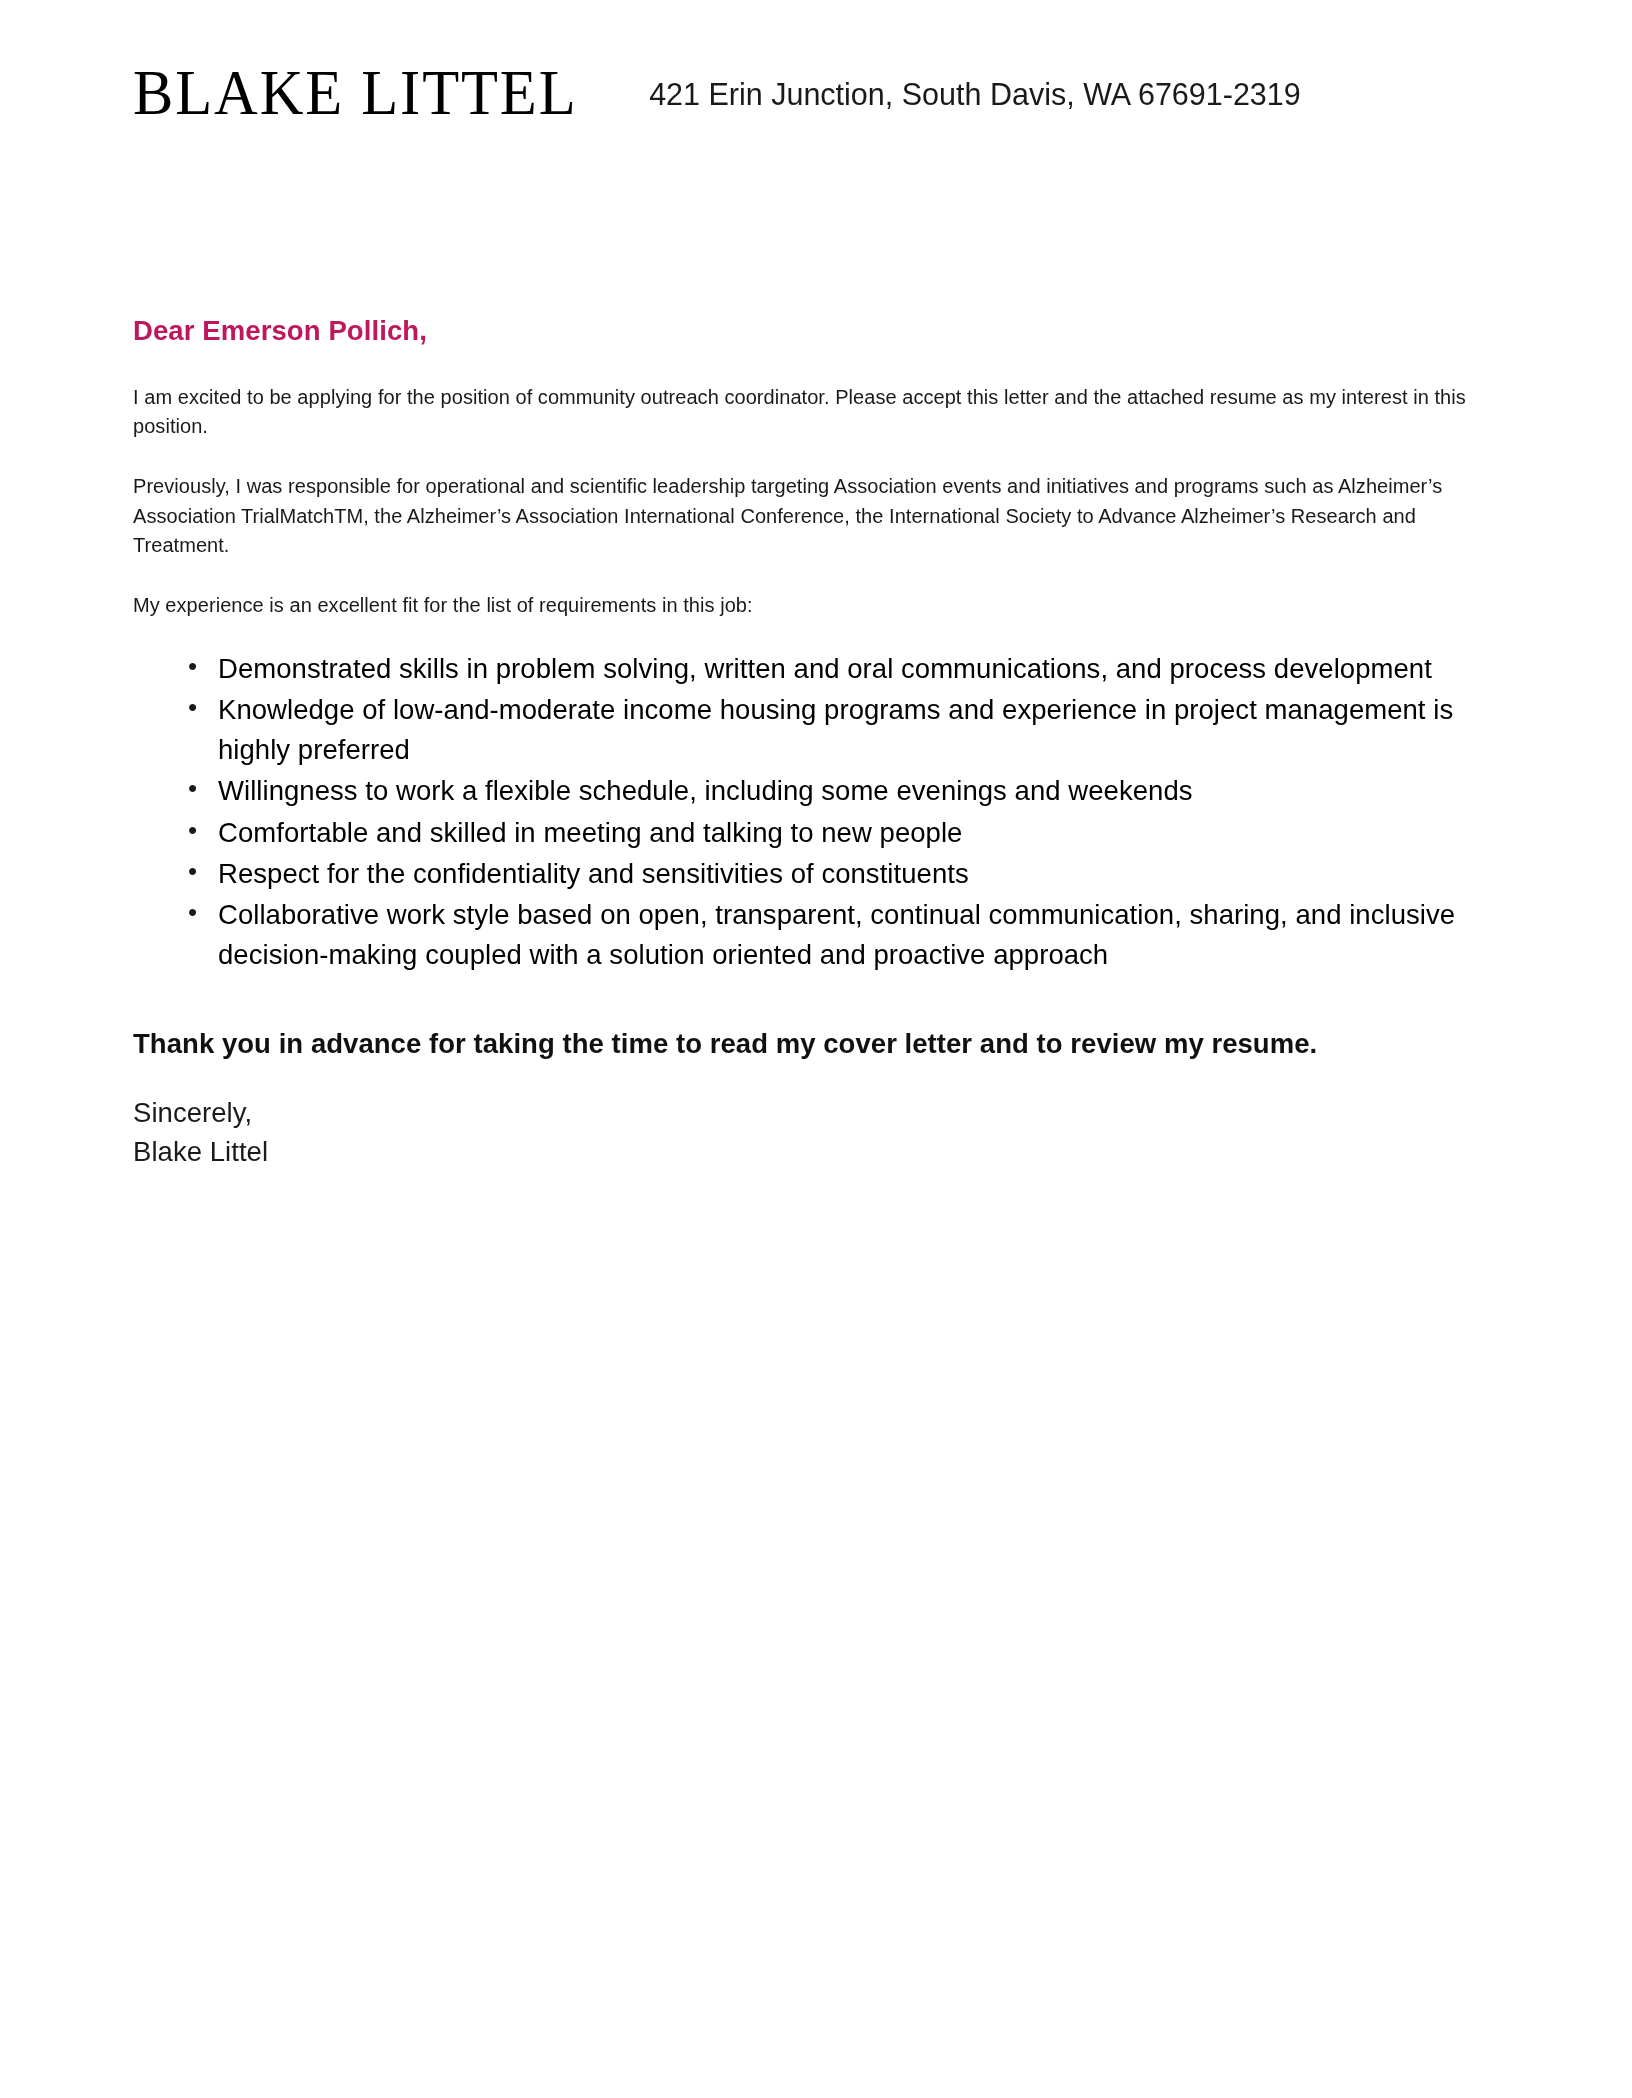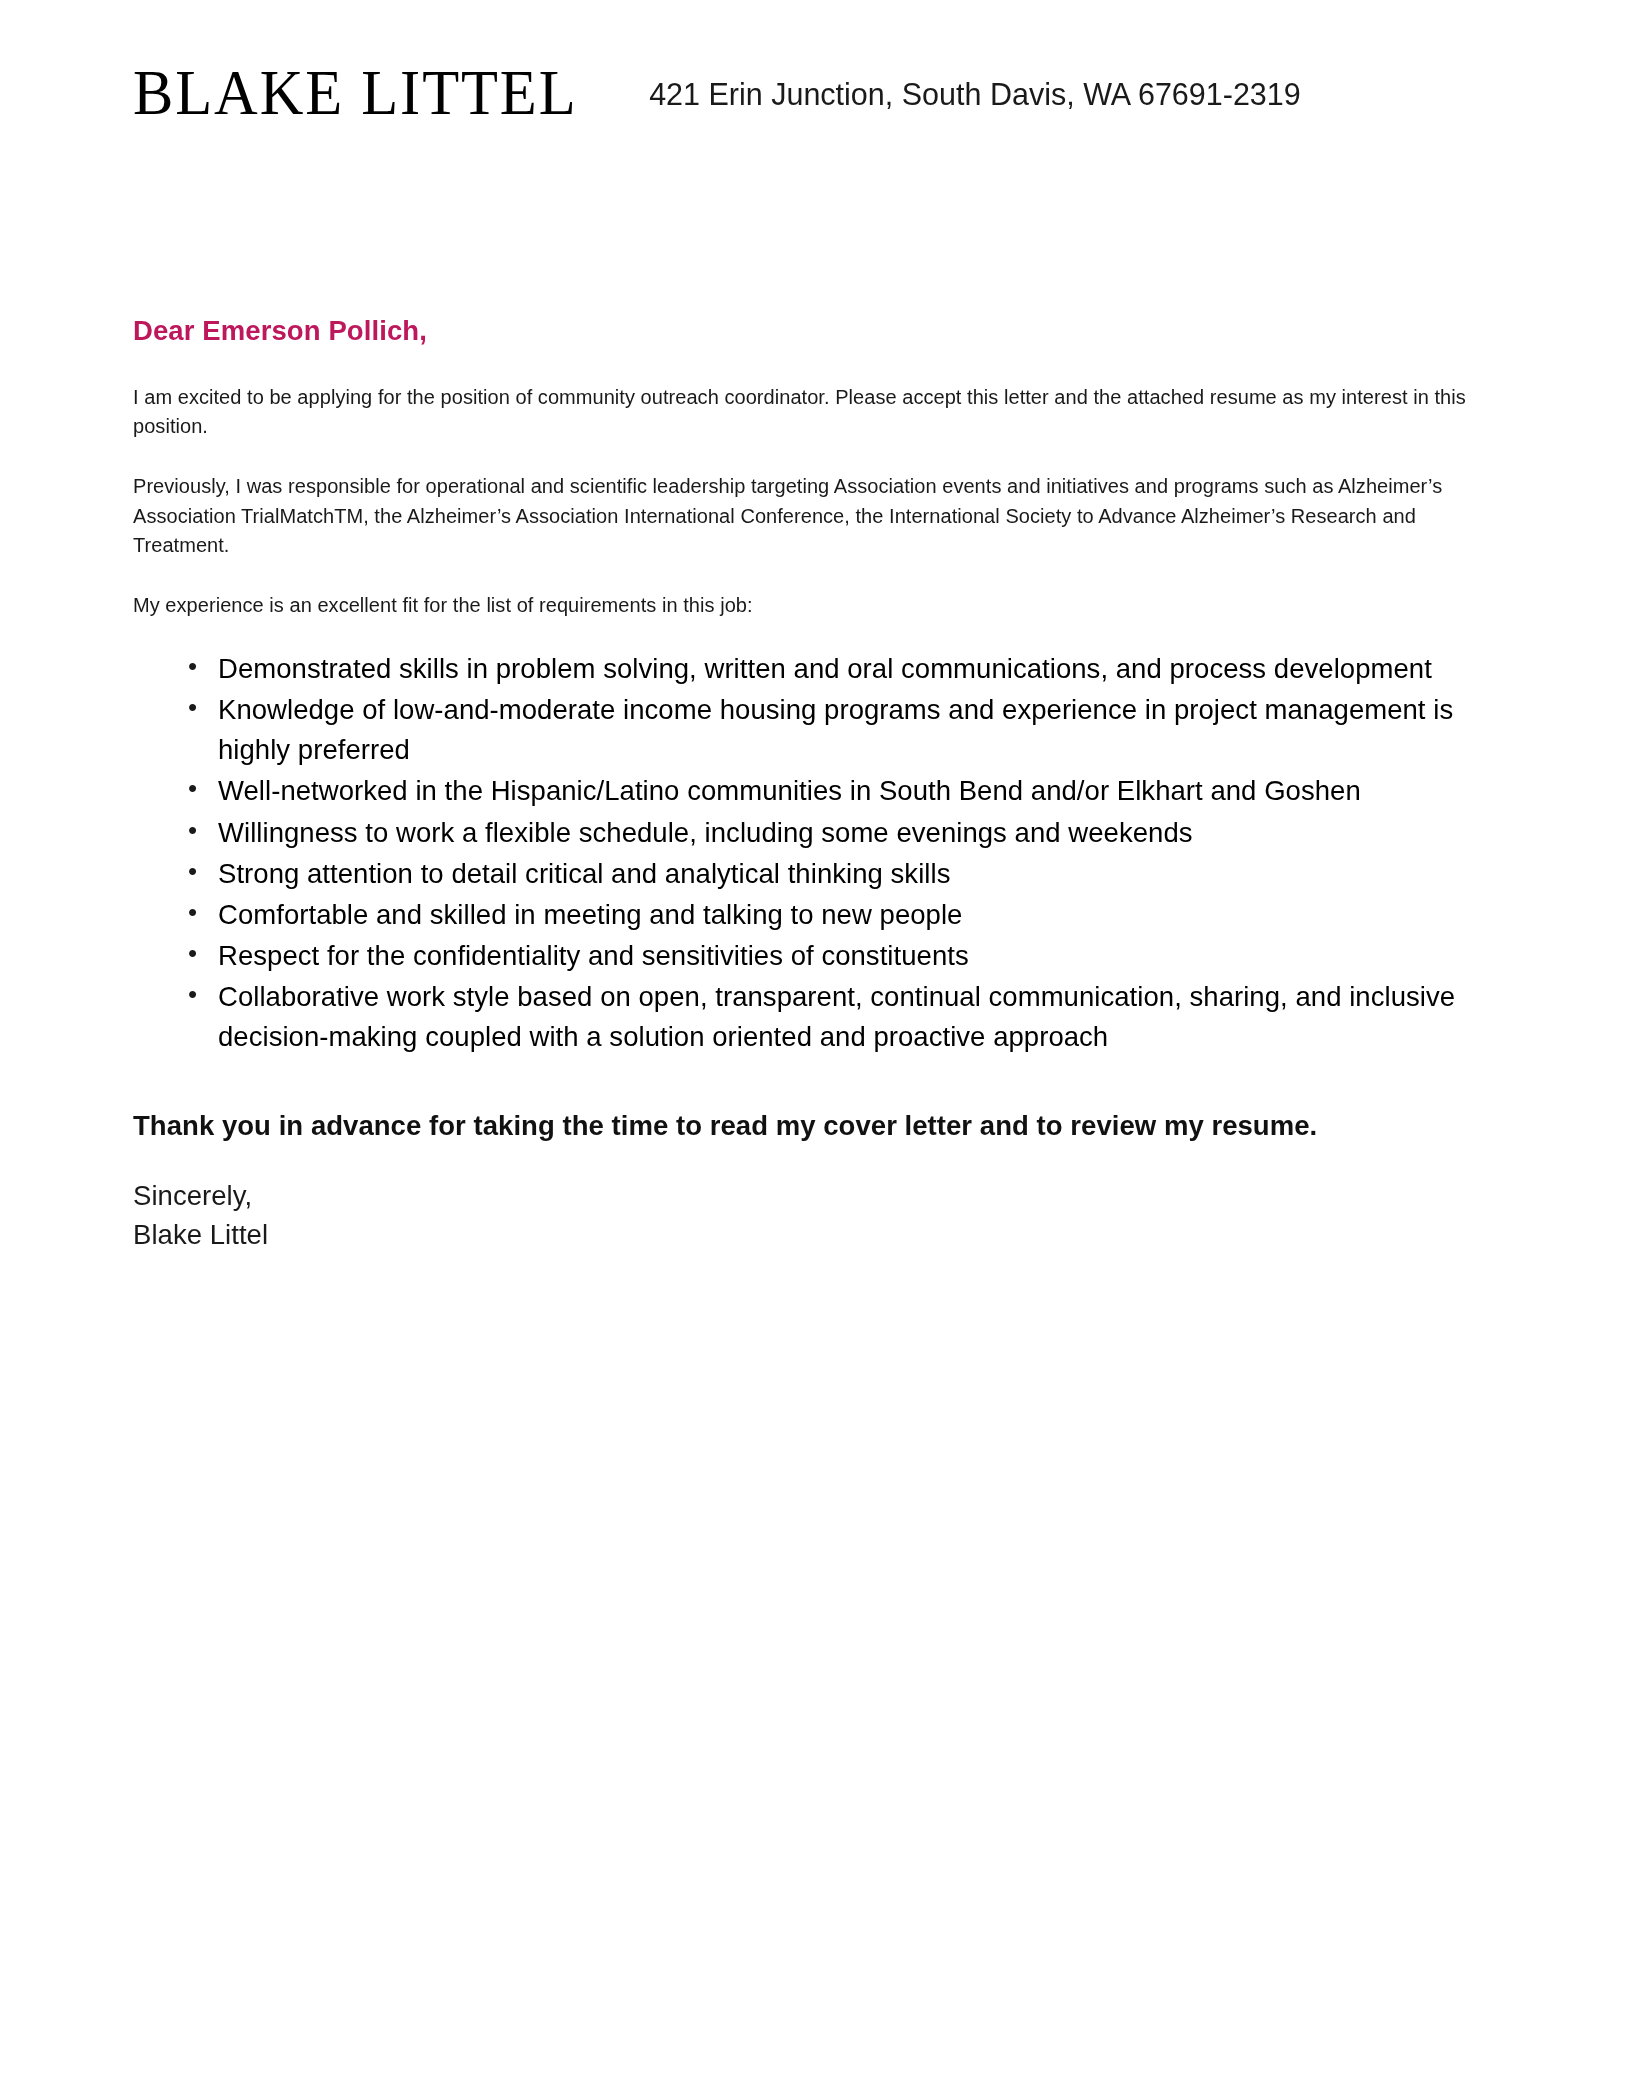--- a/index.html
+++ b/index.html
@@ -139,23 +139,21 @@
 
     <p class="para">I am excited to be applying for the position of community outreach coordinator. Please accept this letter and the attached resume as my interest in this position.</p>
 
     <p class="para">Previously, I was responsible for operational and scientific leadership targeting Association events and initiatives and programs such as Alzheimer’s Association TrialMatchTM, the Alzheimer’s Association International Conference, the International Society to Advance Alzheimer’s Research and Treatment.</p>
 
     <p class="para tight">My experience is an excellent fit for the list of requirements in this job:</p>
 
     <ul class="req-list">
       <li>Demonstrated skills in problem solving, written and oral communications, and process development</li>
       <li>Knowledge of low-and-moderate income housing programs and experience in project management is highly preferred</li>
-      <li>Well-networked in the Hispanic/Latino communities in South Bend and/or Elkhart and Goshen</li>
       <li>Willingness to work a flexible schedule, including some evenings and weekends</li>
-      <li>Strong attention to detail critical and analytical thinking skills</li>
       <li>Comfortable and skilled in meeting and talking to new people</li>
       <li>Respect for the confidentiality and sensitivities of constituents</li>
       <li>Collaborative work style based on open, transparent, continual communication, sharing, and inclusive decision-making coupled with a solution oriented and proactive approach</li>
     </ul>
 
     <p class="closing-bold">Thank you in advance for taking the time to read my cover letter and to review my resume.</p>
 
     <p class="signoff">
       <span class="signoff-line">Sincerely,</span>
       <span class="signoff-line">Blake Littel</span>

